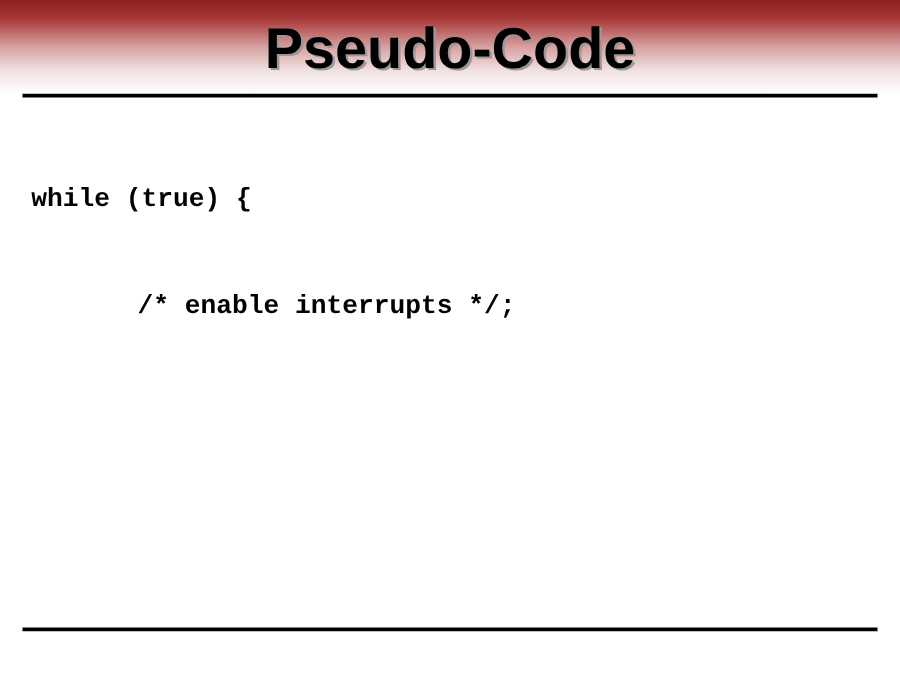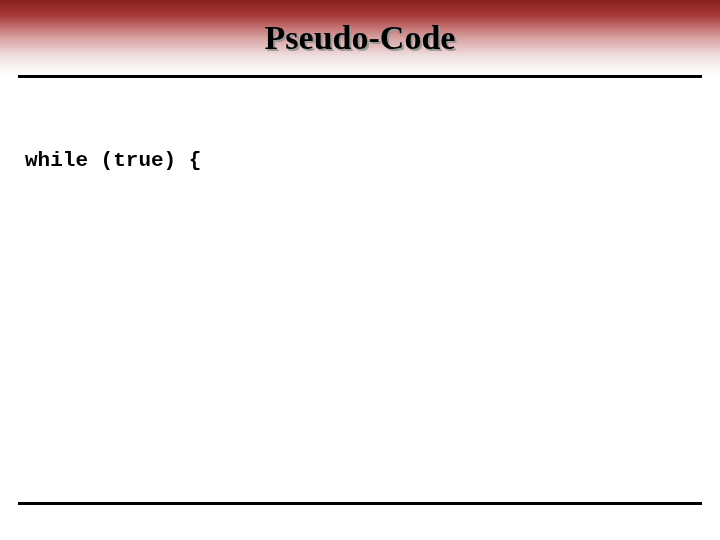--- a/index.html
+++ b/index.html
@@ -21,26 +21,25 @@
     }
     .header-band {
       width: 100%;
       height: 75px;
       background: linear-gradient(to bottom, #8b2020 0%, #a83838 20%, #d8a0a0 50%, #f0e0e0 75%, #ffffff 100%);
       display: flex;
       align-items: center;
       justify-content: center;
     }
     .title {
-      font-size: 34px;
+      font-size: 46px;
       font-weight: bold;
       color: #000;
       text-shadow: 2px 2px 0px #999, 1px 1px 0px #bbb;
       letter-spacing: 0px;
-      font-family: Liberation Serif, serif;
     }
     .title-underline {
       height: 3px;
       background: #000;
       margin: 0 18px 0 18px;
     }
     .content {
       padding: 12px 25px 0 25px;
     }
     .code {
@@ -71,18 +70,19 @@
 
 <div class="slide">
   <div class="header-band">
     <div class="title">Pseudo-Code</div>
   </div>
   <div class="title-underline"></div>
 
   <div class="content">
     <div class="code">
       <span class="code-line">while (true) {</span>
+      <span class="code-line indent">/* enable interrupts */;</span>
       
     </div>
   </div>
 
   <div class="bottom-line"></div>
 </div>
 
 </body></html>

